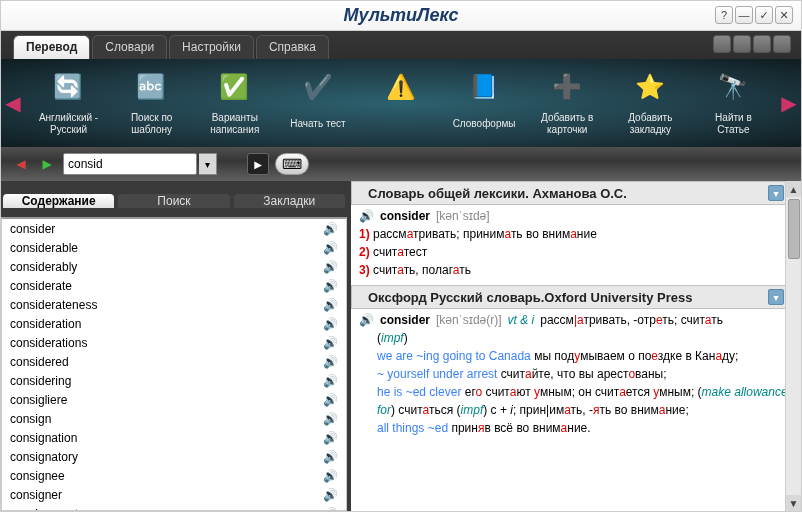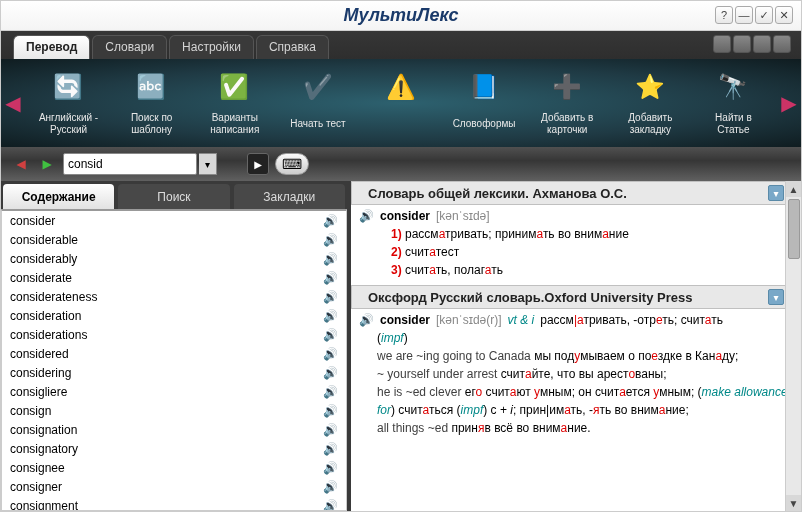--- a/index.html
+++ b/index.html
@@ -197,23 +197,24 @@
     min-height: 0;
   }
   .sidebar {
     width: 350px;
     display: flex;
     flex-direction: column;
     background: #fff;
     border-right: 4px solid #3a3a3a;
   }
   .side-tabs {
-    height: 28px;
+    height: 36px;
     background: #3a3a3a;
     display: flex;
+    align-items: center;
   }
   .side-tab {
     flex: 1;
     display: flex; align-items: center; justify-content: center;
     color: #ddd;
     cursor: pointer;
     font-size: 12px;
     border-radius: 4px 4px 0 0;
     margin: 3px 2px 0 2px;
     background: #484848;
@@ -279,26 +280,25 @@
   }
   .headword-line {
     display: flex;
     align-items: center;
     gap: 6px;
     margin: 2px 0;
   }
   .hw { font-weight: bold; color: #000; }
   .transcription { color: #888; font-family: 'Arial', sans-serif; font-size: 12px; }
   .sense {
-    margin-left: 32px;
     line-height: 1.5;
   }
   .sense-num { color: #d00; font-weight: bold; }
   .stress { color: #d00; }
-  .teal { color: #404040; }
+  .teal { color: #3b82f6; }
   .teal-i { color: #008888; font-style: italic; }
   .example-block {
     margin-left: 18px;
     line-height: 1.5;
   }
   .content-scroll {
     flex: 1;
     overflow-y: auto;
     position: relative;
   }

